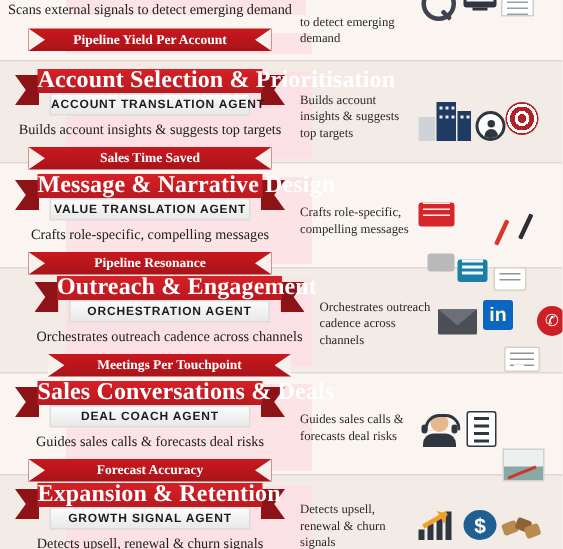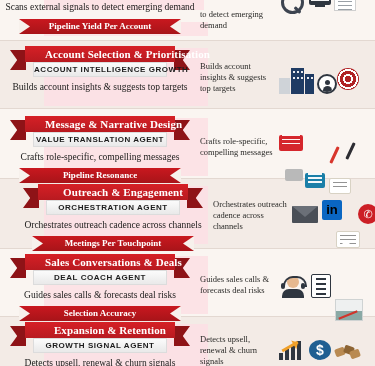--- a/index.html
+++ b/index.html
@@ -19,22 +19,22 @@
 
   .row{position:absolute;left:0;width:375px;display:flex;}
   .left{position:relative;width:200px;flex:0 0 200px;}
   .right{position:relative;width:175px;flex:0 0 175px;display:flex;align-items:center;gap:4px;}
 
   
   .ribbon{position:relative;margin:0 auto;width:150px;}
   .ribbon-body{
     position:relative;height:16px;line-height:16px;
     background:linear-gradient(#d62026,#b81a20);
-    color:#fff;font-weight:bold;font-size:11px;text-align:center;
-    letter-spacing:.1px;white-space:nowrap;z-index:3;padding-left:20px;
+    color:#fff;font-weight:bold;font-size:16px;text-align:center;
+    letter-spacing:.1px;white-space:nowrap;z-index:3;
   }
   .ribbon-tail{
     position:absolute;top:4px;width:16px;height:20px;z-index:1;
     background:#8e1317;
   }
   .ribbon-tail.l{left:-15px;clip-path:polygon(0 0,100% 0,100% 100%,0 100%,45% 50%);}
   .ribbon-tail.r{right:-15px;clip-path:polygon(0 0,100% 0,55% 50%,100% 100%,0 100%);}
 
   
   .agent{
@@ -114,21 +114,21 @@
   .bub.white::after{border-top-color:#fff;}
   
   .pen{width:3px;height:18px;border-radius:1px;transform:rotate(25deg);}
   .pen.red{background:#d8362c;}
   .pen.blk{background:#2d2d33;}
   
   .env{width:26px;height:17px;background:#4a4f57;position:relative;border-radius:1px;}
   .env::after{content:"";position:absolute;left:0;top:0;width:0;height:0;
      border-left:13px solid transparent;border-right:13px solid transparent;border-top:11px solid #6b7078;}
   
-  .li{width:20px;height:20px;background:#0a66c2;border-radius:2px;color:#000000;
+  .li{width:20px;height:20px;background:#0a66c2;border-radius:2px;color:#fef9c3;
       font:bold 13px "Liberation Sans",sans-serif;text-align:center;line-height:20px;}
   
   .ph{width:20px;height:20px;border-radius:50%;background:#cc1f26;color:#fff;
       font-size:11px;text-align:center;line-height:20px;}
   
   .hs{width:24px;height:22px;position:relative;}
   .hs .head{width:12px;height:12px;border-radius:50%;background:#e6b88f;margin:2px auto 0;}
   .hs .body{width:22px;height:9px;background:#2f3640;border-radius:7px 7px 0 0;position:absolute;bottom:0;left:1px;}
   .hs .band{position:absolute;top:0;left:2px;width:20px;height:9px;border:2.5px solid #2f3640;
             border-bottom:none;border-radius:10px 10px 0 0;}
@@ -216,22 +216,27 @@
     </div>
   </div>
 
   <div class="row" style="top:46px;height:62px;">
     <div class="left">
       <div class="ribbon">
         <div class="ribbon-tail l"></div>
         <div class="ribbon-tail r"></div>
         <div class="ribbon-body">Account Selection &amp; Prioritisation</div>
       </div>
-      <div class="agent">ACCOUNT INTELLIGENCE GROWTH</div>
+      <div class="agent">ACCOUNT TRANSLATION AGENT</div>
       <div class="desc">Builds account insights &amp; suggests top targets</div>
+      <div class="kpi" style="margin-top:6px;">
+        <div class="kpi-body">Sales Time Saved</div>
+        <div class="kpi-notch l"></div>
+        <div class="kpi-notch r"></div>
+      </div>
     </div>
     <div class="right">
       <div class="rtext">Builds account insights &amp; suggests top targets</div>
       <div class="icons">
         <div class="ic" style="left:0;top:14px;">
           <div style="position:relative;width:42px;height:26px;">
             <div class="bld grey" style="left:0;bottom:0;width:11px;height:16px;"></div>
             <div class="bld" style="left:12px;bottom:0;width:13px;height:26px;">
                 <i style="left:2px;top:3px"></i>
                 <i style="left:6px;top:3px"></i>
@@ -330,21 +335,21 @@
   <div class="row" style="top:254px;height:62px;">
     <div class="left">
       <div class="ribbon">
         <div class="ribbon-tail l"></div>
         <div class="ribbon-tail r"></div>
         <div class="ribbon-body">Sales Conversations &amp; Deals</div>
       </div>
       <div class="agent">DEAL COACH AGENT</div>
       <div class="desc">Guides sales calls &amp; forecasts deal risks</div>
       <div class="kpi" style="margin-top:6px;">
-        <div class="kpi-body">Selection Accuracy</div>
+        <div class="kpi-body">Forecast Accuracy</div>
         <div class="kpi-notch l"></div>
         <div class="kpi-notch r"></div>
       </div>
     </div>
     <div class="right">
       <div class="rtext">Guides sales calls &amp; forecasts deal risks</div>
       <div class="icons">
         <div class="ic hs" style="left:2px;top:12px;">
           <div class="band"></div>
             <div class="head"></div>

